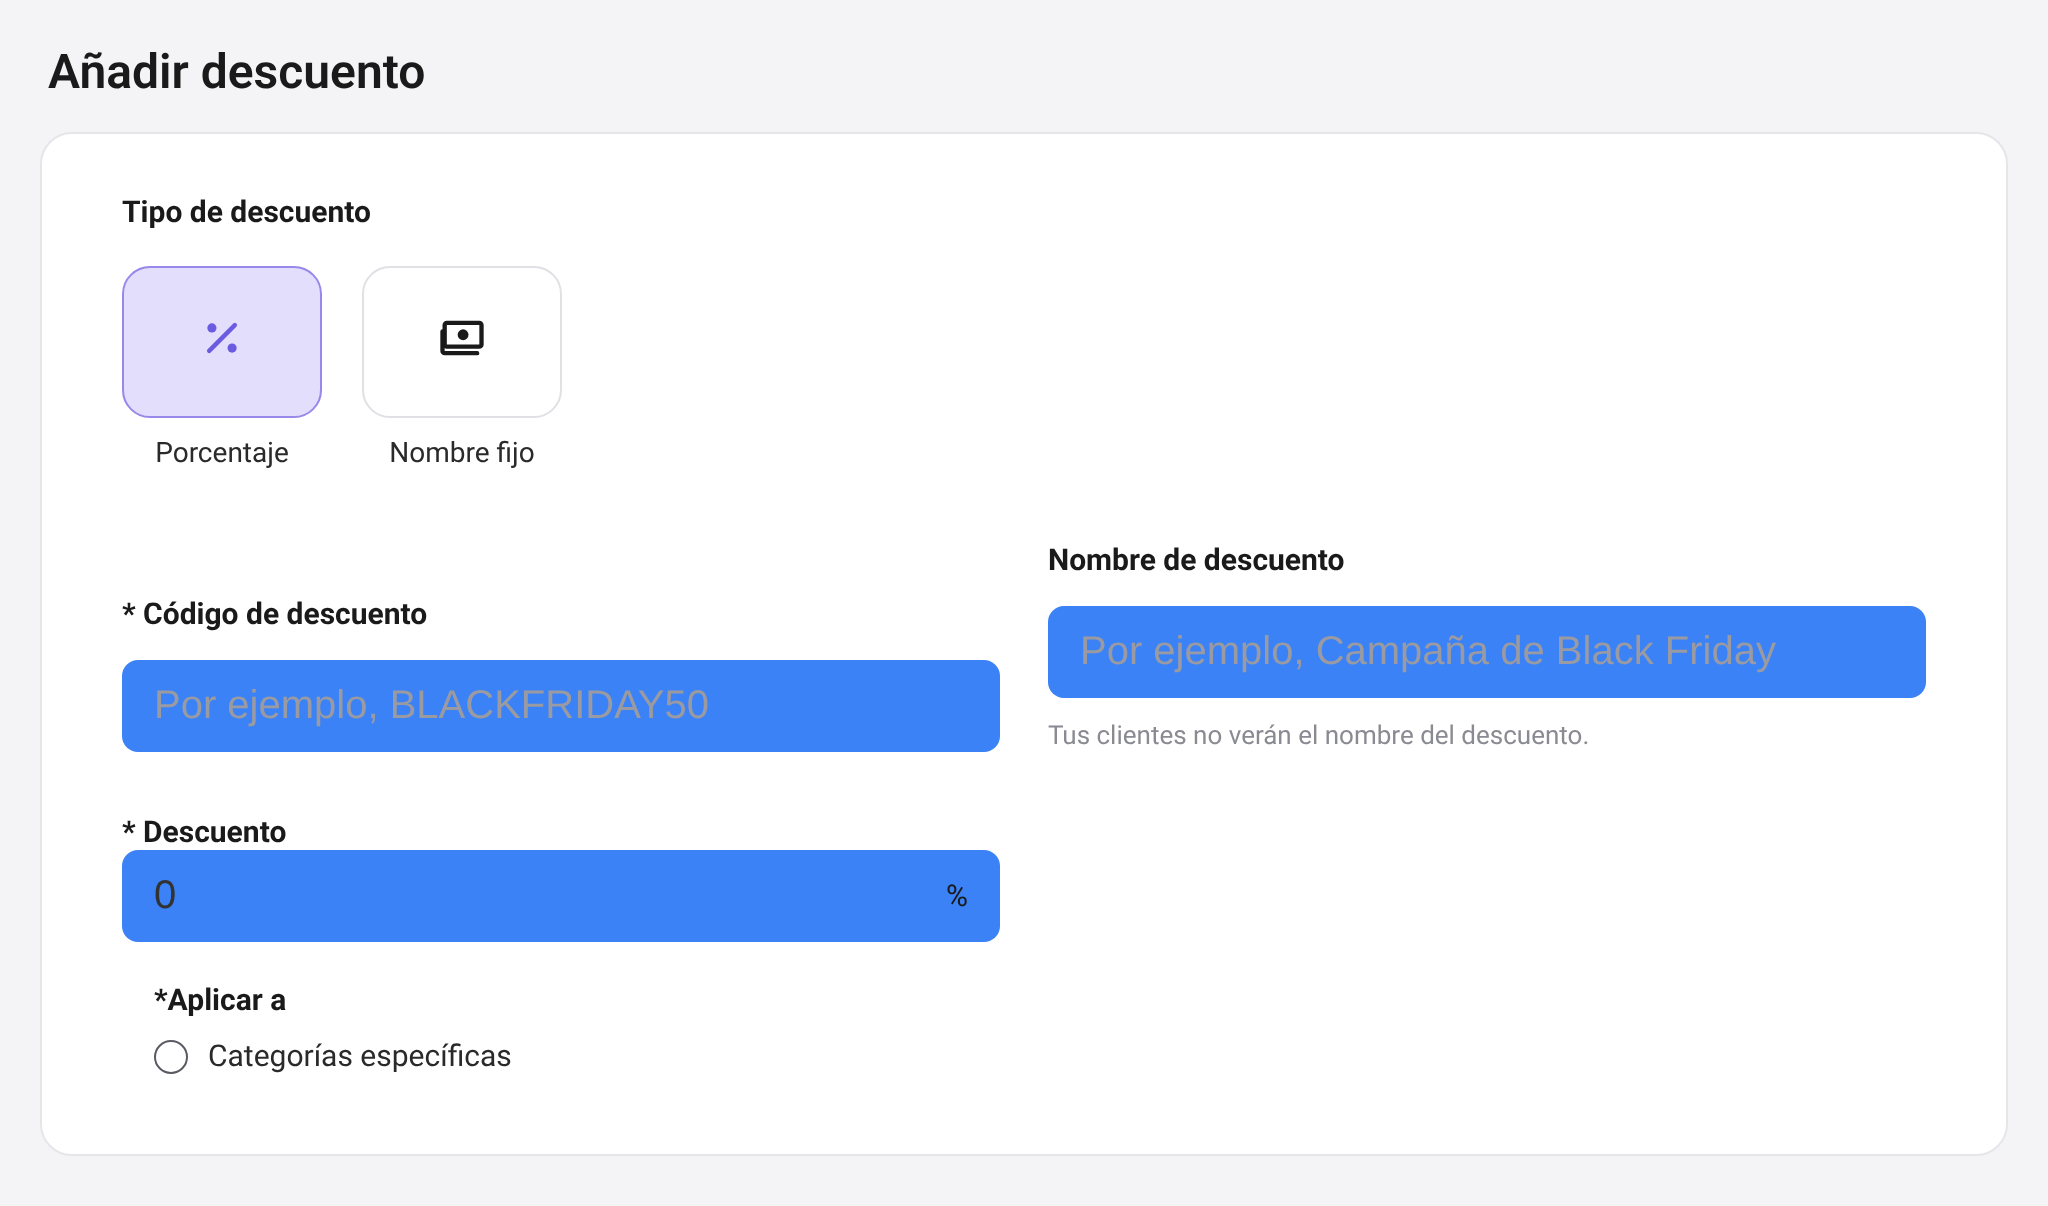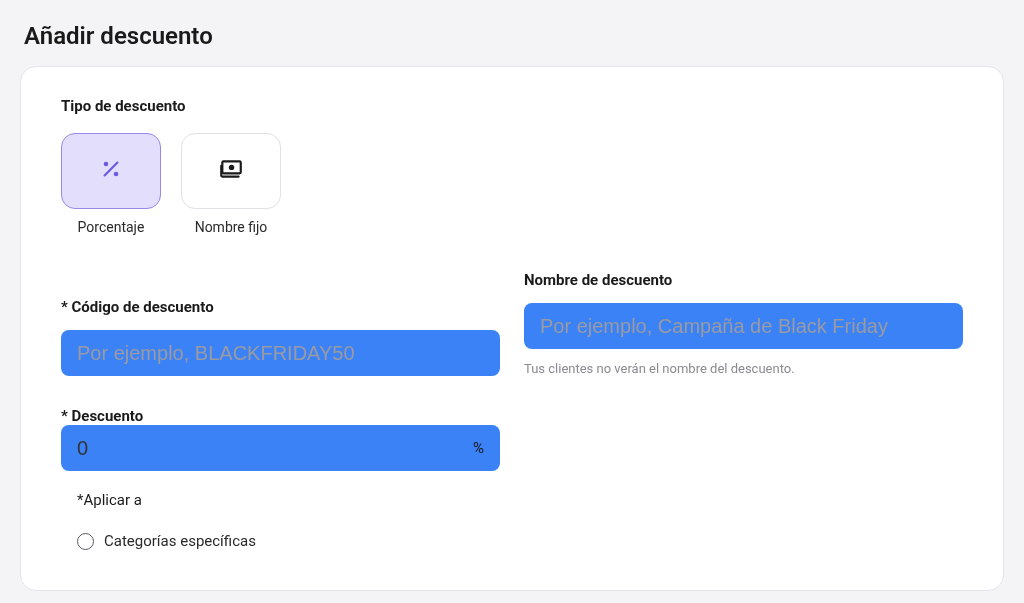--- a/index.html
+++ b/index.html
@@ -115,23 +115,23 @@
       font-size: 15px;
       color: #1a1a1a;
       pointer-events: none;
     }
     .apply-section {
       margin-top: 20px;
       padding-left: 16px;
     }
     .apply-label {
       font-size: 15px;
-      font-weight: 400;
-      color: #1a1a1a;
-      margin-bottom: 23px;
+      font-weight: 700;
+      color: #1a1a1a;
+      margin-bottom: 10px;
       display: block;
     }
     .radio-row {
       display: flex;
       align-items: center;
       gap: 10px;
       margin-bottom: 10px;
       cursor: pointer;
     }
     .radio-circle {

